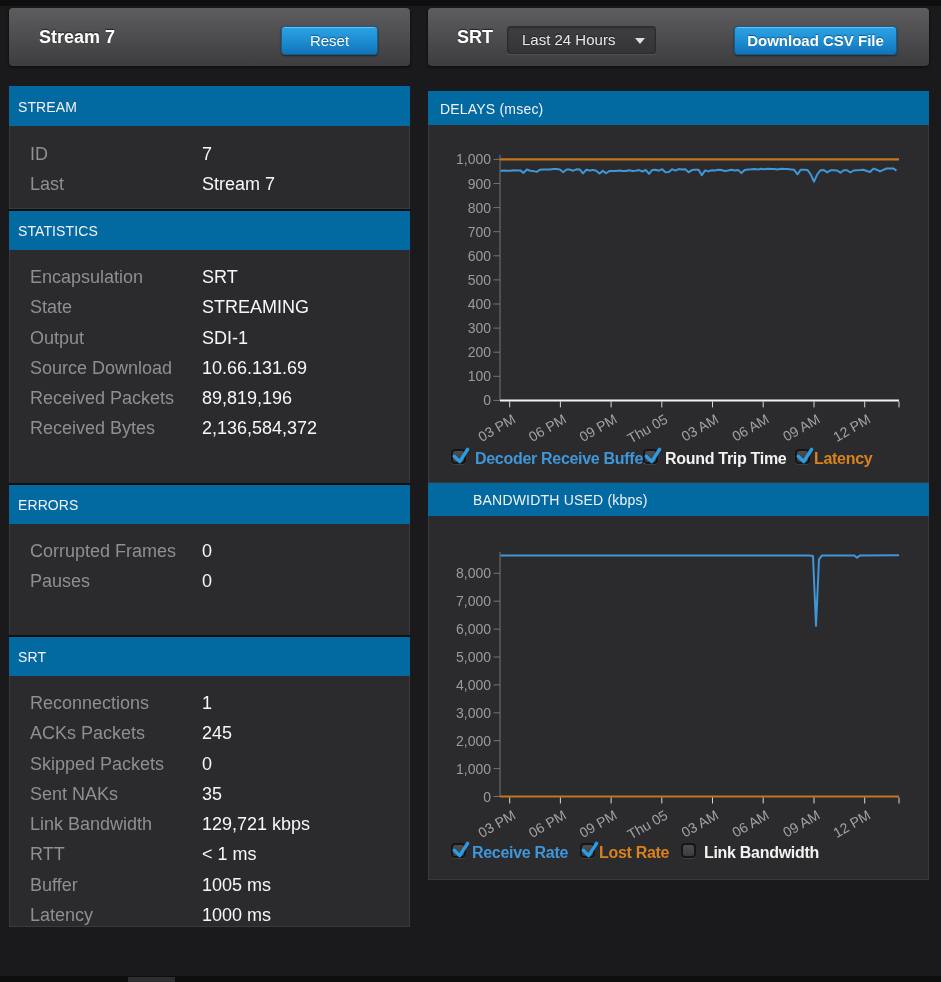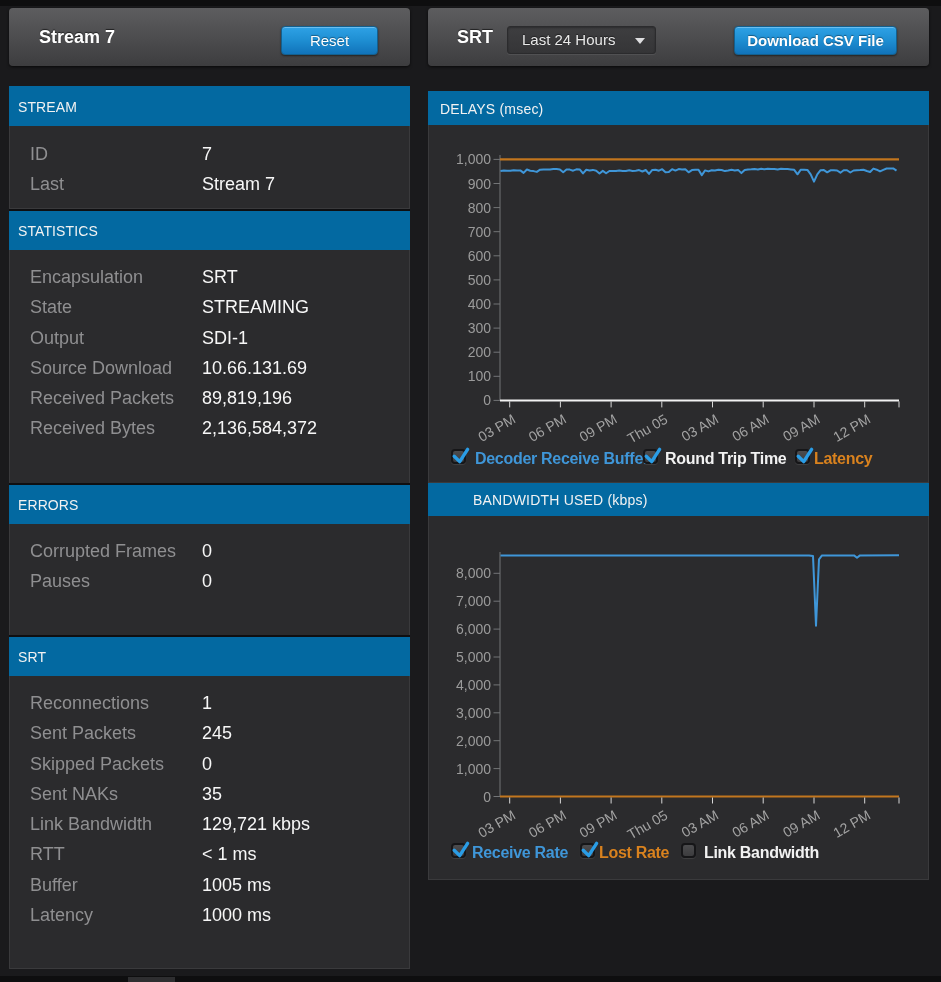--- a/index.html
+++ b/index.html
@@ -120,27 +120,27 @@
       </div>
 <div class="row">
         <span class="lab">Pauses</span>
         <span class="val">0</span>
       </div>
 </div>
 
 <div class="sechdr lsec" style="top:637px;height:39px;">
       <span>SRT</span>
     </div>
-<div class="secbody lsec" style="top:676px;height:293px;padding-top:12px;">
+<div class="secbody lsec" style="top:676px;height:251px;padding-top:12px;">
 <div class="row">
         <span class="lab">Reconnections</span>
         <span class="val">1</span>
       </div>
 <div class="row">
-        <span class="lab">Sent Packets</span>
+        <span class="lab">ACKs Packets</span>
         <span class="val">245</span>
       </div>
 <div class="row">
         <span class="lab">Skipped Packets</span>
         <span class="val">0</span>
       </div>
 <div class="row">
         <span class="lab">Sent NAKs</span>
         <span class="val">35</span>
       </div>

